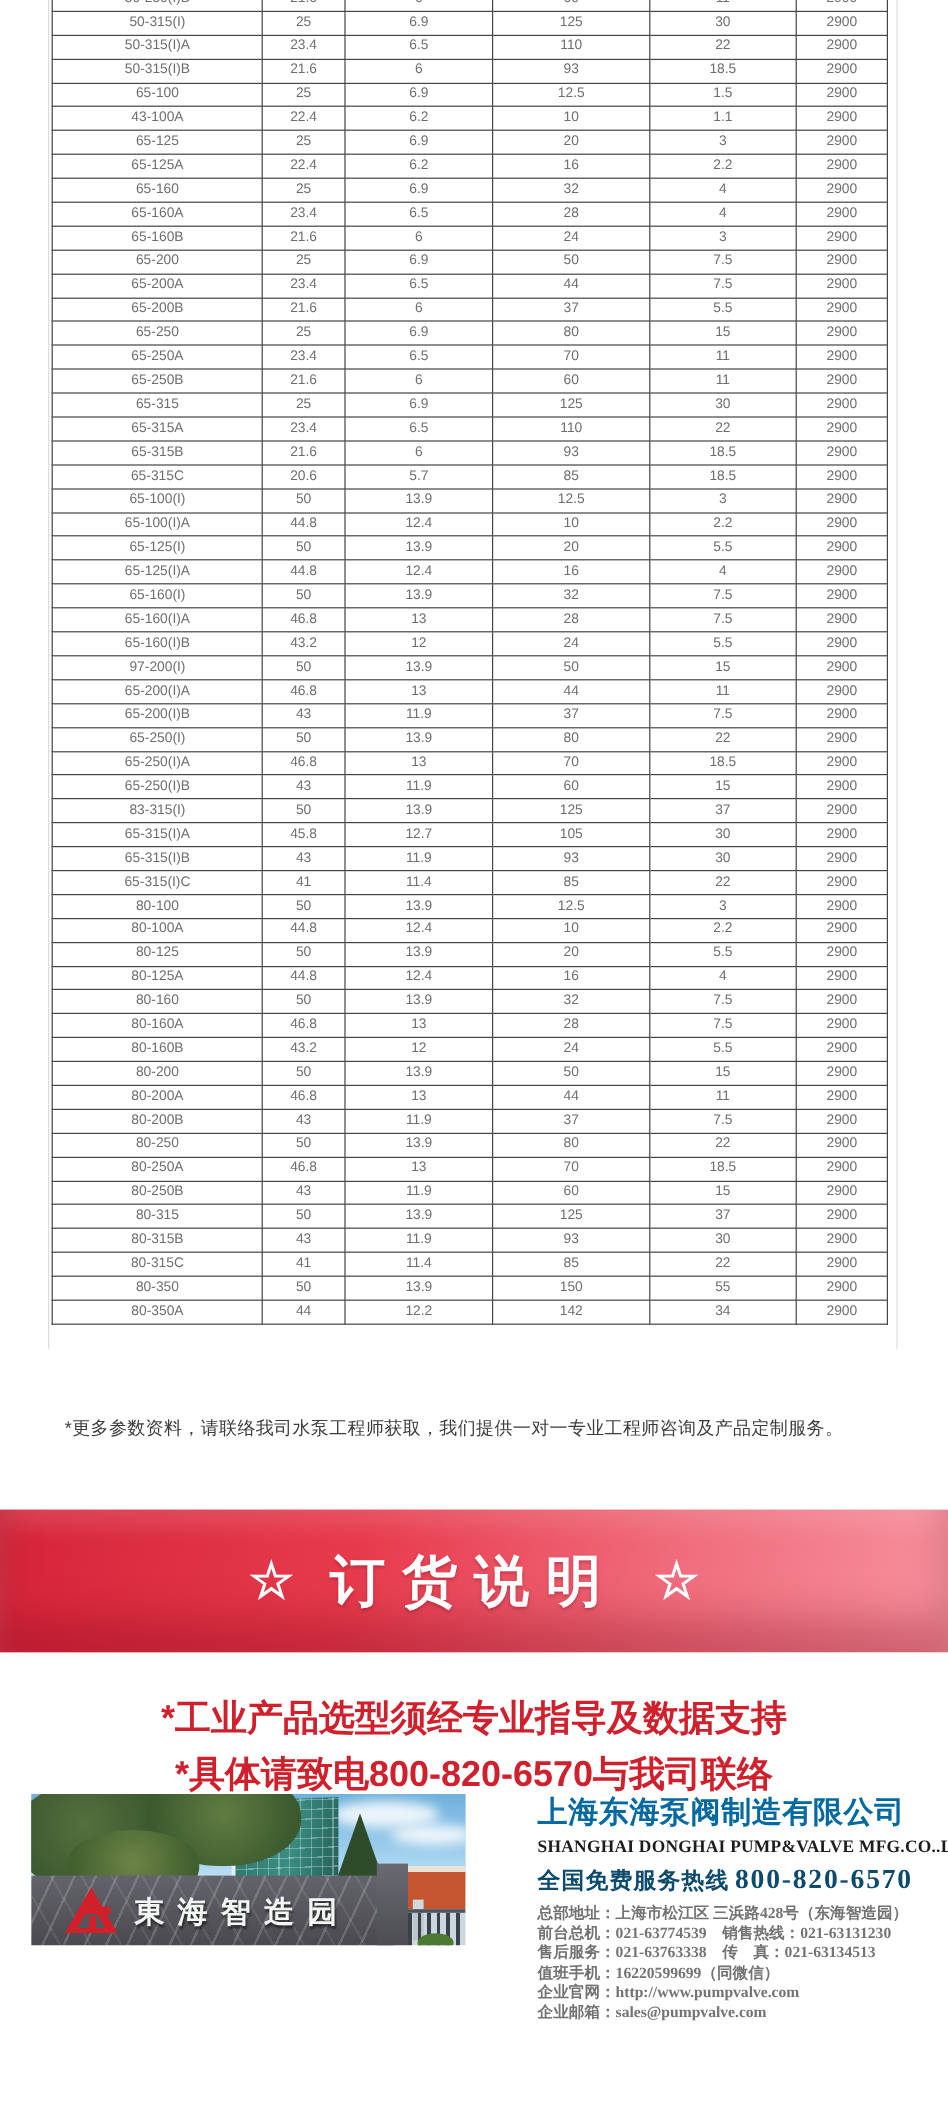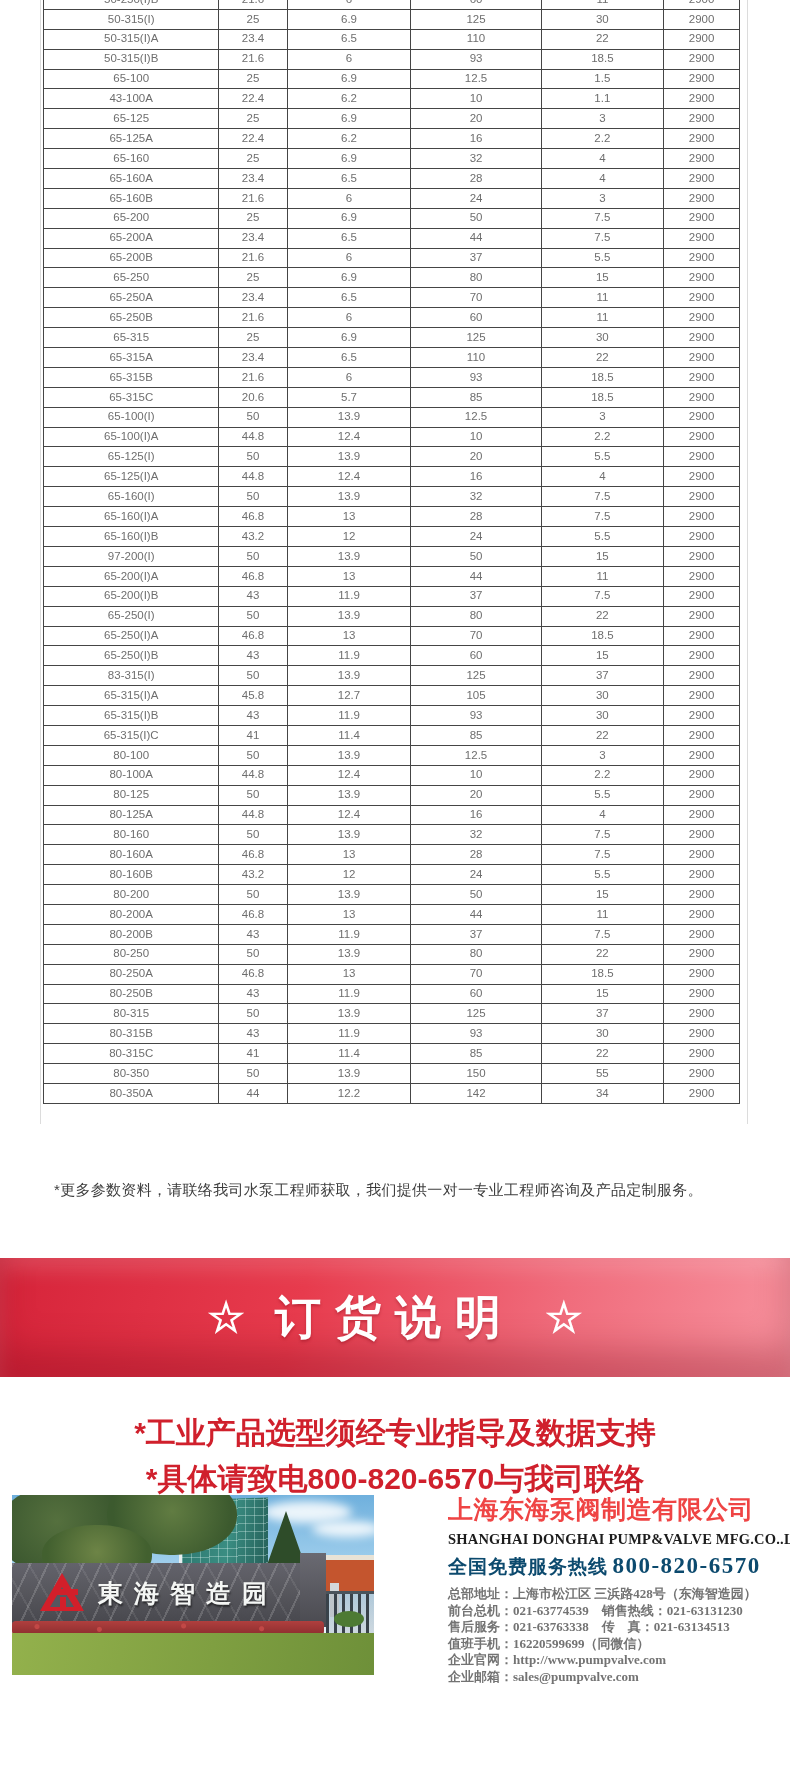--- a/index.html
+++ b/index.html
@@ -37,21 +37,21 @@
     font-size:46px;font-weight:bold;letter-spacing:14px;
     text-shadow:0 2px 3px rgba(120,0,18,.35);
   }
   
   .notice{
     position:absolute;left:0;top:1386px;width:790px;text-align:center;
     color:#d0202c;font-weight:bold;font-size:30px;line-height:46px;margin-top:24px;
   }
   
   .photo{
-    position:absolute;left:12px;top:1495px;width:362px;height:180px;overflow:hidden;
+    position:absolute;left:26px;top:1495px;width:362px;height:126px;overflow:hidden;
     background:linear-gradient(180deg,#6fb0dd 0%,#a8d4ef 45%,#e8f4fb 75%);
   }
   .photo .cloud{position:absolute;background:rgba(255,255,255,.85);border-radius:50%;filter:blur(5px);}
   .photo .c1{left:250px;top:6px;width:90px;height:22px;}
   .photo .c2{left:300px;top:26px;width:70px;height:16px;}
   .photo .glass-building{
     position:absolute;left:167px;top:4px;width:86px;height:66px;
     background:
       repeating-linear-gradient(90deg,rgba(220,245,240,.35) 0 1px,transparent 1px 9px),
       repeating-linear-gradient(0deg,rgba(220,245,240,.35) 0 1px,transparent 1px 8px),
@@ -117,21 +117,21 @@
       linear-gradient(180deg,#b03f3e,#8c2e2f);
   }
   .photo .lawn{
     position:absolute;left:0;top:138px;width:362px;height:42px;
     background:linear-gradient(100deg,#93b14c 0%,#7f9f41 55%,#6e9039 100%);
   }
   .photo .bush{position:absolute;left:322px;top:116px;width:30px;height:16px;border-radius:50%;background:#4d7a33;}
 
   .footer-info{position:absolute;left:448px;top:1493px;width:336px;}
   .company-cn{
-    font-size:25px;font-weight:800;color:#ef4444;letter-spacing:0.5px;white-space:nowrap;
+    font-size:25px;font-weight:800;color:#0369a1;letter-spacing:0.5px;white-space:nowrap;
   }
   .company-en{
     margin-top:5px;font-family:"Liberation Serif",serif;font-weight:bold;
     font-size:14.5px;color:#1c1c1c;letter-spacing:0.2px;white-space:nowrap;
   }
   .hotline{margin-top:5px;white-space:nowrap;color:#0c4a6e;font-weight:bold;}
   .hotline .label{font-size:19px;letter-spacing:1px;}
   .hotline .num{font-family:"Liberation Serif",serif;font-size:23px;letter-spacing:1.5px;}
   .info-lines{margin-top:6px;}
   .info-line{

